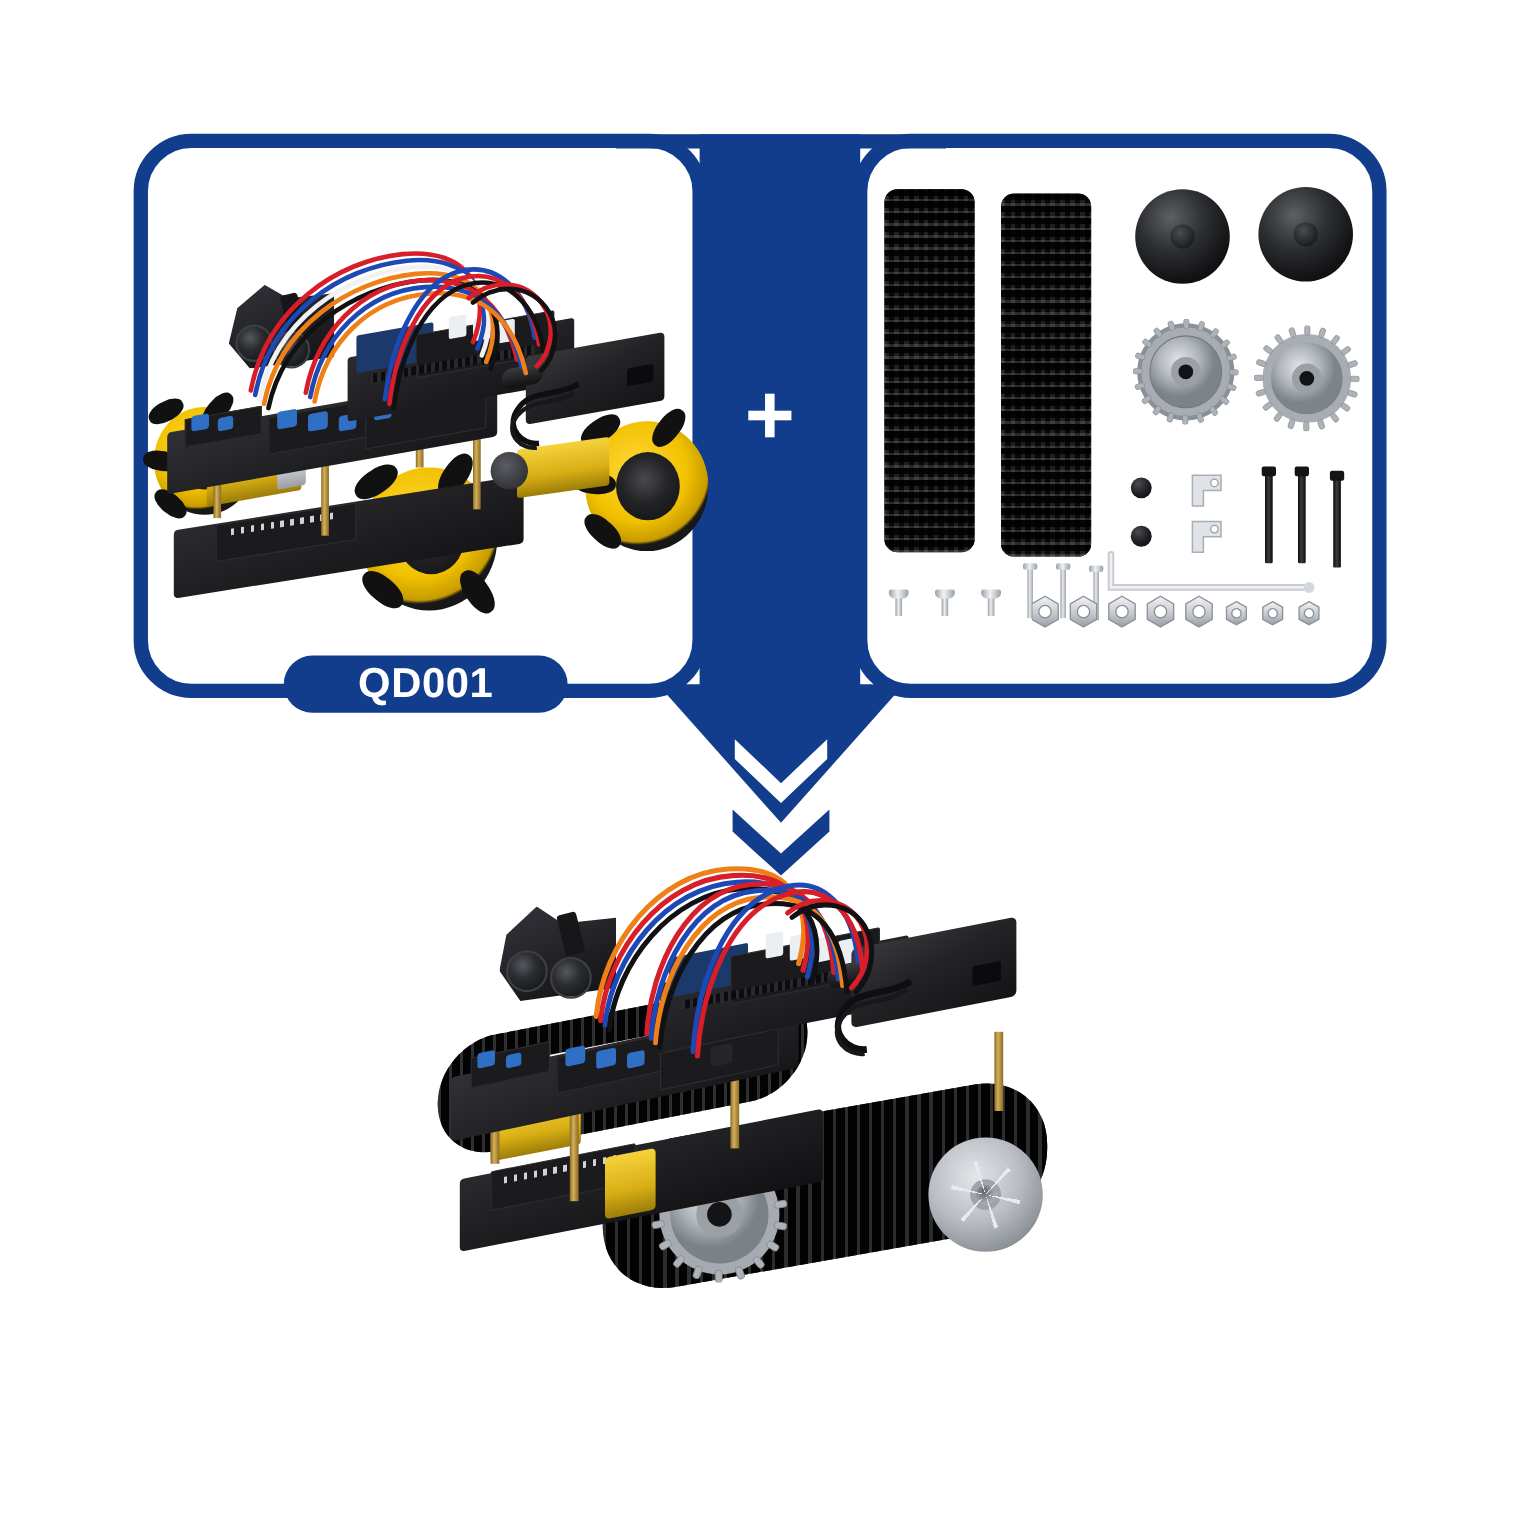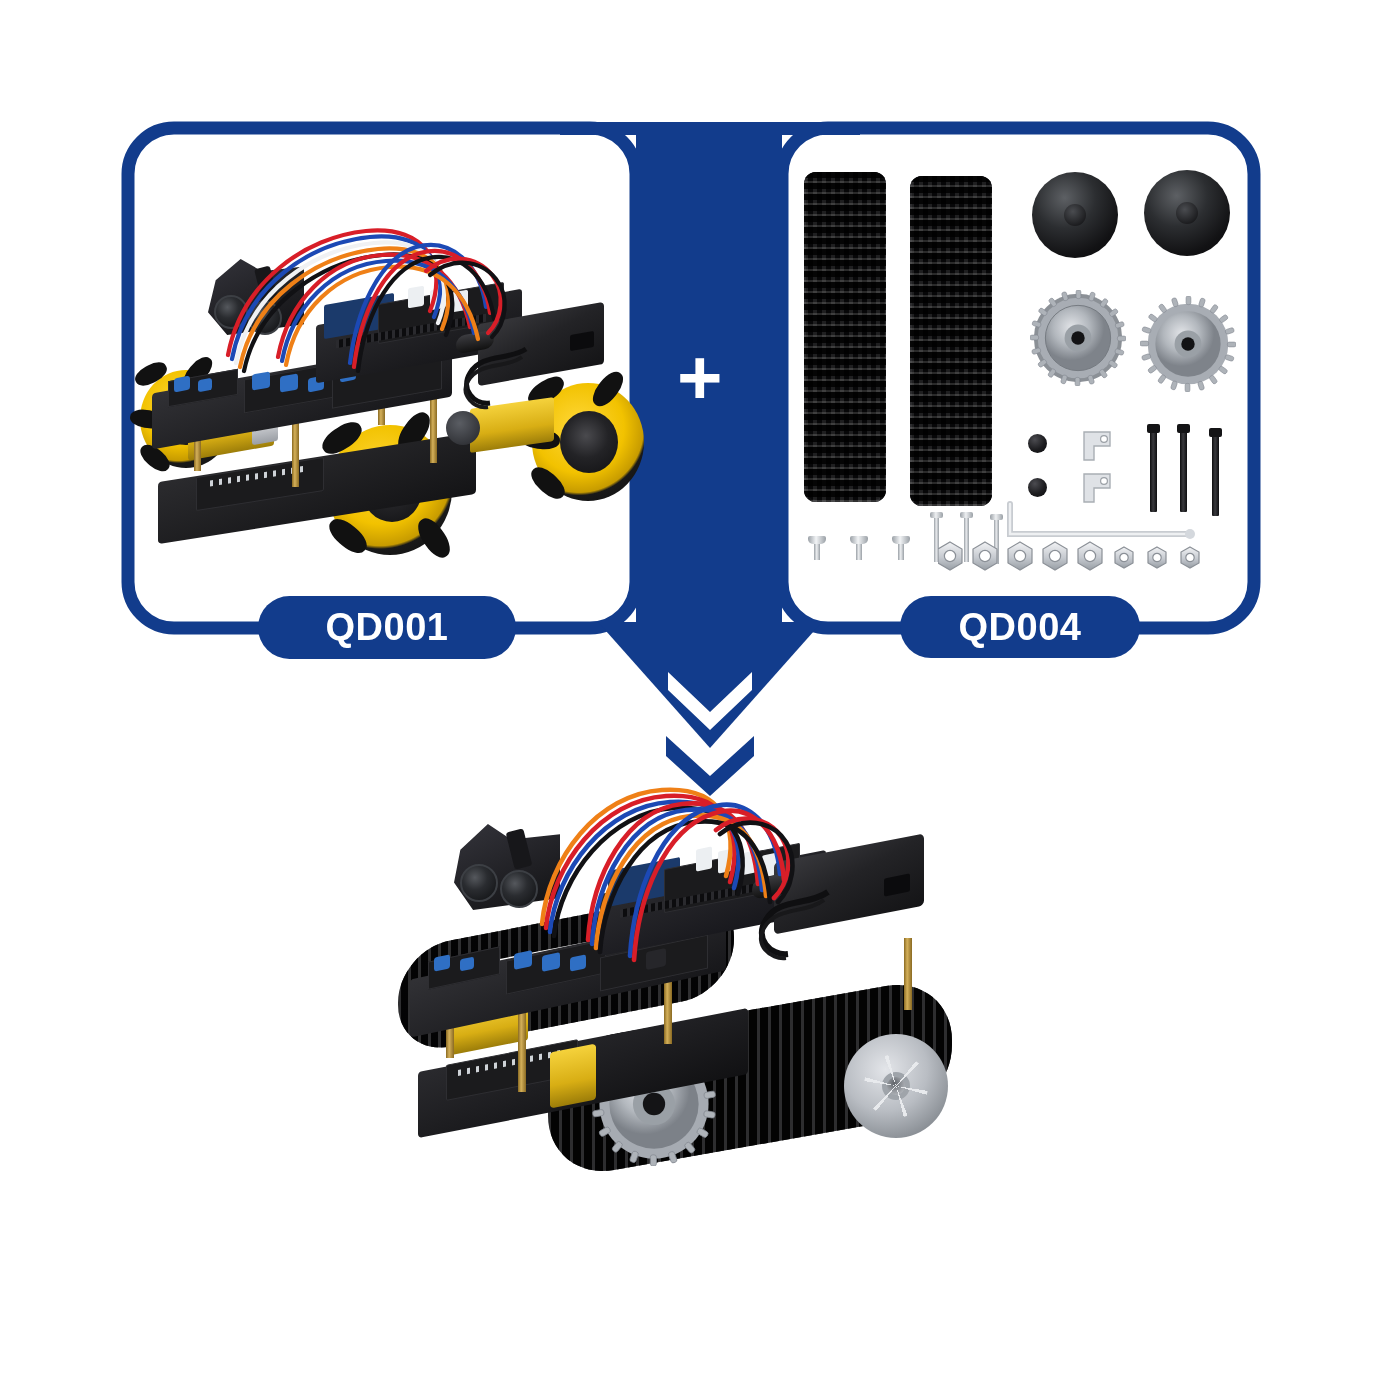--- a/index.html
+++ b/index.html
@@ -383,27 +383,24 @@
           </g>
         <g transform="translate(243,5)">
             <polygon points="9,2 18,7 18,18 9,23 0,18 0,7"></polygon>
             <circle cx="9" cy="12.5" r="4.2" fill="#fff"></circle>
           </g>
       </g>
     </svg>
 
   </div>
 
-  <div class="badge" style="left:258px; top:596px; width:258px; height:63px;">
+  <div class="badge" style="left:258px; top:596px; width:258px; height:52px;">
     <span>QD001</span>
   </div>
 
-  <div class="badge" style="left:900px; top:596px; width:240px; height:62px;">
-    <span>QD004</span>
-  </div>
 
   <div class="photo" style="left:370px; top:790px; width:640px; height:420px;">
 
     <div style="position:absolute; left:28px; top:128px; width:336px; height:106px;
          transform:skewY(-11deg); border-radius:52px; background:#101012;"></div>
     <div style="position:absolute; left:28px; top:128px; width:336px; height:106px;
          transform:skewY(-11deg); border-radius:52px;
          background: repeating-linear-gradient(90deg, rgba(255,255,255,.13) 0 3px, rgba(0,0,0,.8) 3px 10px);"></div>
     <div style="position:absolute; left:62px; top:156px; width:268px; height:50px;
          transform:skewY(-11deg); border-radius:32px; background:#fff;"></div>

